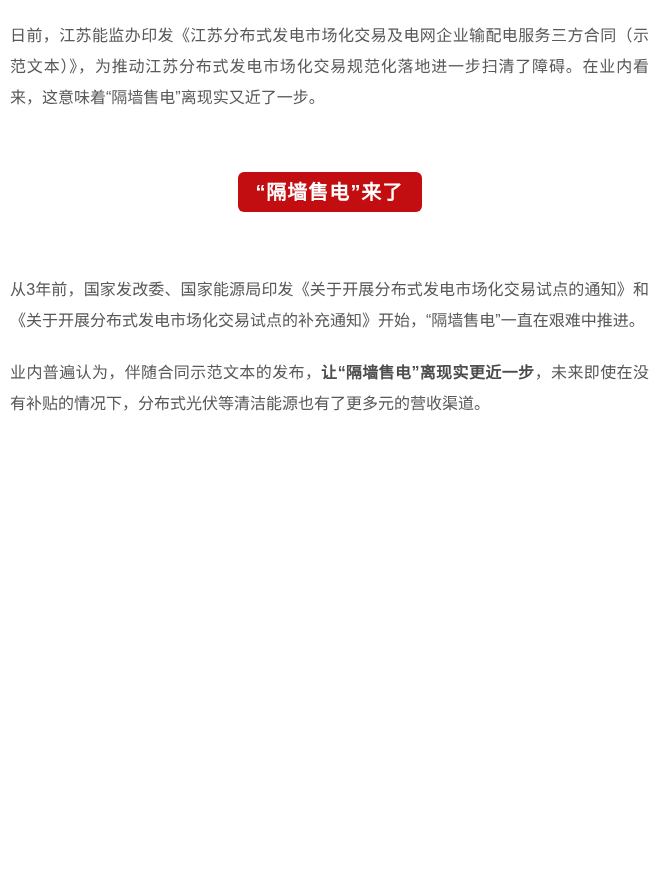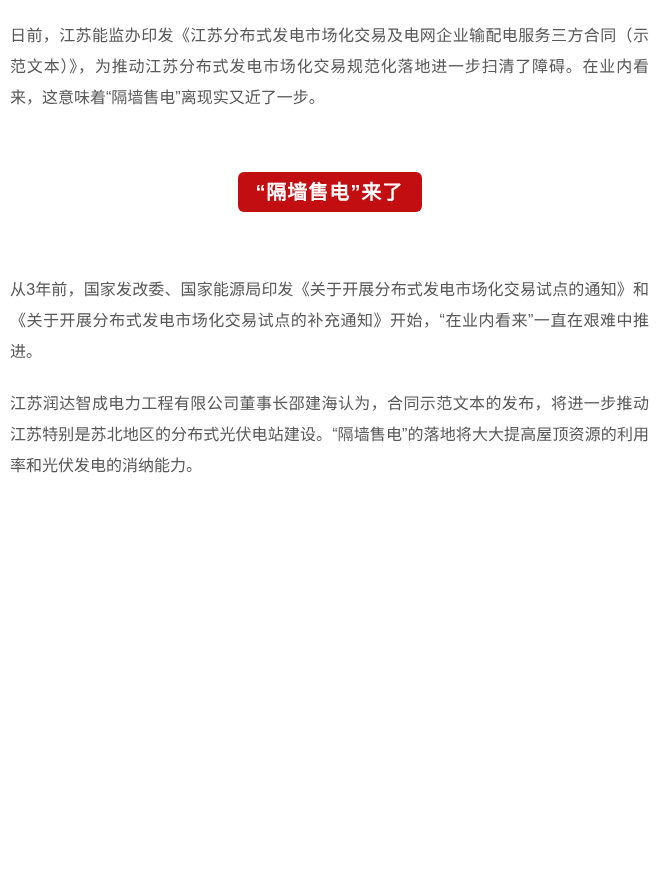--- a/index.html
+++ b/index.html
@@ -52,20 +52,20 @@
 
 <div class="article">
 
   <p class="para">日前，江苏能监办印发《江苏分布式发电市场化交易及电网企业输配电服务三方合同（示范文本）》，为推动江苏分布式发电市场化交易规范化落地进一步扫清了障碍。在业内看来，这意味着“隔墙售电”离现实又近了一步。</p>
 
   <div class="banner">
     <span class="banner-label">“隔墙售电”来了</span>
   </div>
 
 
-  <p class="para">从3年前，国家发改委、国家能源局印发《关于开展分布式发电市场化交易试点的通知》和《关于开展分布式发电市场化交易试点的补充通知》开始，“在业内看来”一直在艰难中推进。</p>
+  <p class="para">从3年前，国家发改委、国家能源局印发《关于开展分布式发电市场化交易试点的通知》和《关于开展分布式发电市场化交易试点的补充通知》开始，“隔墙售电”一直在艰难中推进。</p>
 
 
 
+  <p class="para"><span>业内普遍认为，伴随合同示范文本的发布，</span><strong class="emph">让“隔墙售电”离现实更近一步</strong><span>，未来即使在没有补贴的情况下，分布式光伏等清洁能源也有了更多元的营收渠道。</span></p>
 
-  <p class="para">江苏润达智成电力工程有限公司董事长邵建海认为，合同示范文本的发布，将进一步推动江苏特别是苏北地区的分布式光伏电站建设。“隔墙售电”的落地将大大提高屋顶资源的利用率和光伏发电的消纳能力。</p>
 
 </div>
 
 </body></html>

